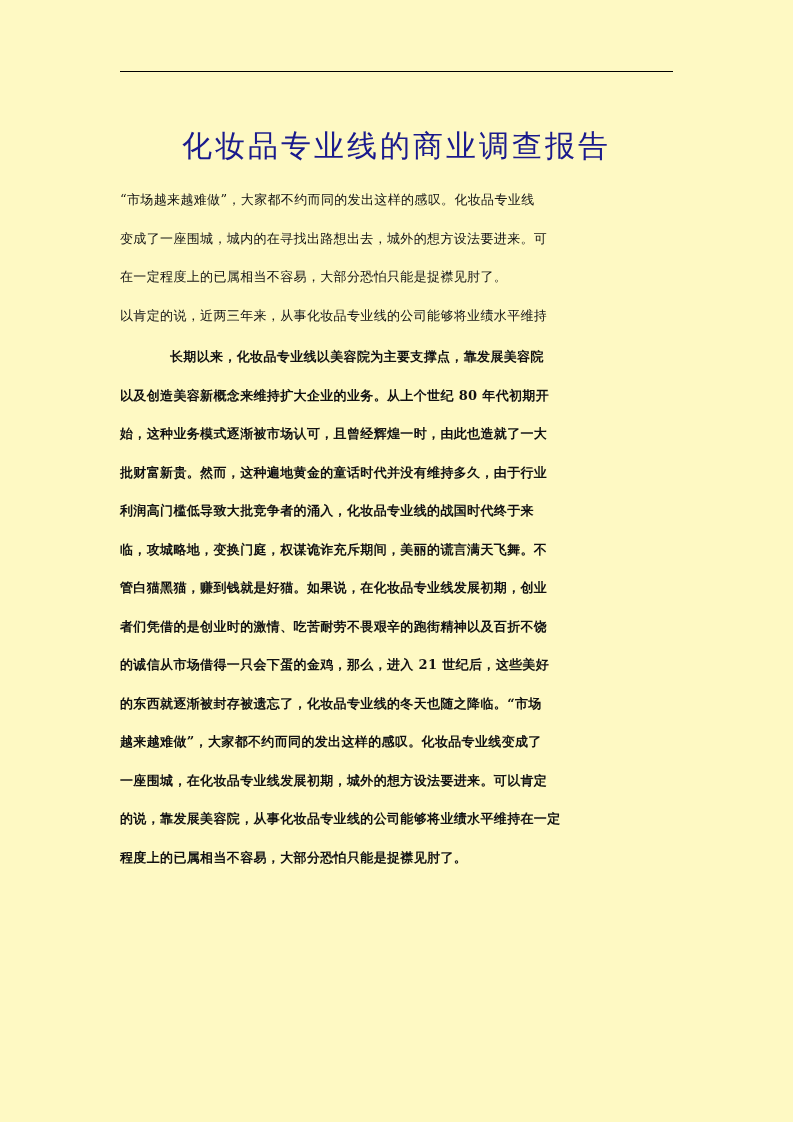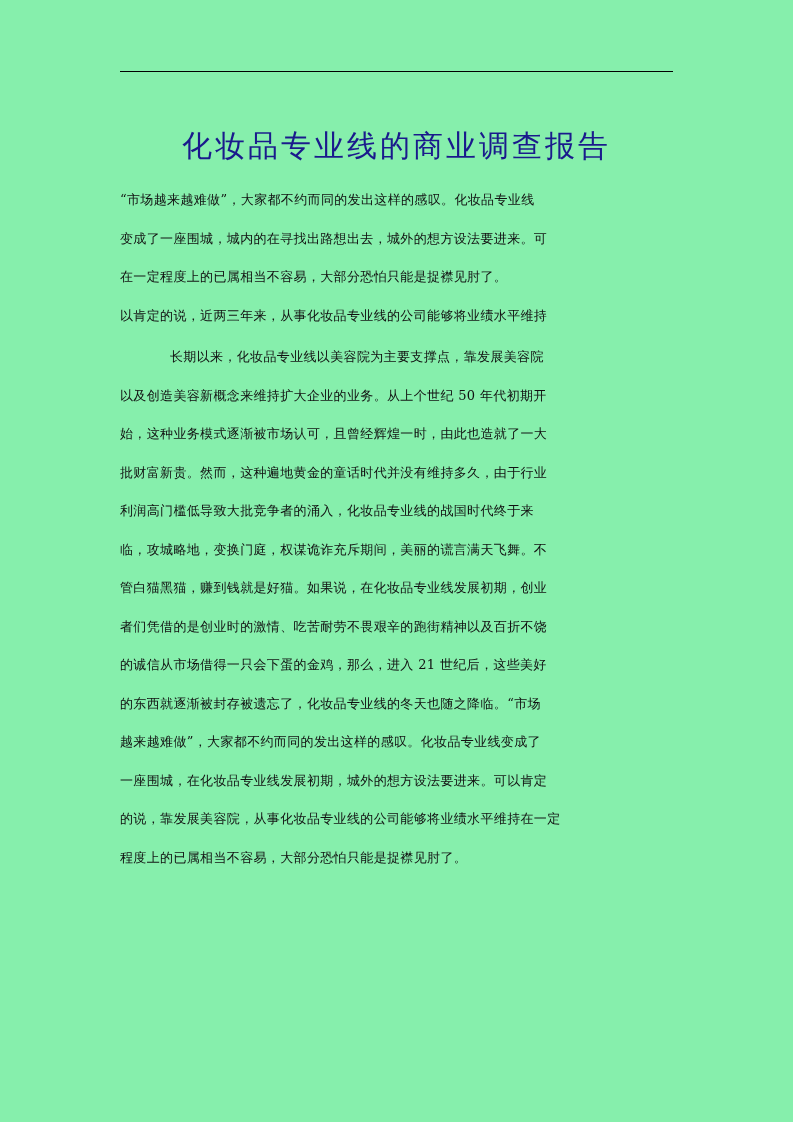--- a/index.html
+++ b/index.html
@@ -13,21 +13,21 @@
     position: relative;
     overflow: hidden;
     font-family: "DejaVu Serif", "Liberation Serif", serif;
     color: #111111;
   }
   .page {
     position: absolute;
     left: 0; top: 0;
     width: 793px;
     height: 1122px;
-    background: #86efac;
+    background: #fef9c3;
   }
   .header-rule {
     position: absolute;
     left: 120px;
     top: 71px;
     width: 553px;
     height: 0;
     border-top: 1.5px solid #000000;
   }
   .title {
@@ -47,42 +47,42 @@
     position: absolute;
     left: 120px;
     width: 556px;
     font-size: 13px;
     line-height: 38.5px;
     letter-spacing: 0.35px;
     text-align: justify;
     color: #111111;
   }
   .para1 { top: 181px; }
-  .para2 { top: 338px; }
+  .para2 { top: 338px; font-weight: bold; }
   .line { display: block; white-space: nowrap; }
   .indent { padding-left: 50px; }
 </style>
 </head>
 <body>
 
 <div class="page">
   <div class="header-rule"></div>
 
   <h1 class="title" style="margin:0;font-weight:normal;">化妆品专业线的商业调查报告</h1>
 
   <div class="body-text para1">
     <span class="line">“市场越来越难做”，大家都不约而同的发出这样的感叹。化妆品专业线</span>
     <span class="line">变成了一座围城，城内的在寻找出路想出去，城外的想方设法要进来。可</span>
     <span class="line">在一定程度上的已属相当不容易，大部分恐怕只能是捉襟见肘了。</span>
     <span class="line">以肯定的说，近两三年来，从事化妆品专业线的公司能够将业绩水平维持</span>
   </div>
 
   <div class="body-text para2">
     <span class="line indent">长期以来，化妆品专业线以美容院为主要支撑点，靠发展美容院</span>
-    <span class="line">以及创造美容新概念来维持扩大企业的业务。从上个世纪 50 年代初期开</span>
+    <span class="line">以及创造美容新概念来维持扩大企业的业务。从上个世纪 80 年代初期开</span>
     <span class="line">始，这种业务模式逐渐被市场认可，且曾经辉煌一时，由此也造就了一大</span>
     <span class="line">批财富新贵。然而，这种遍地黄金的童话时代并没有维持多久，由于行业</span>
     <span class="line">利润高门槛低导致大批竞争者的涌入，化妆品专业线的战国时代终于来</span>
     <span class="line">临，攻城略地，变换门庭，权谋诡诈充斥期间，美丽的谎言满天飞舞。不</span>
     <span class="line">管白猫黑猫，赚到钱就是好猫。如果说，在化妆品专业线发展初期，创业</span>
     <span class="line">者们凭借的是创业时的激情、吃苦耐劳不畏艰辛的跑街精神以及百折不饶</span>
     <span class="line">的诚信从市场借得一只会下蛋的金鸡，那么，进入 21 世纪后，这些美好</span>
     <span class="line">的东西就逐渐被封存被遗忘了，化妆品专业线的冬天也随之降临。“市场</span>
     <span class="line">越来越难做”，大家都不约而同的发出这样的感叹。化妆品专业线变成了</span>
     <span class="line">一座围城，在化妆品专业线发展初期，城外的想方设法要进来。可以肯定</span>

